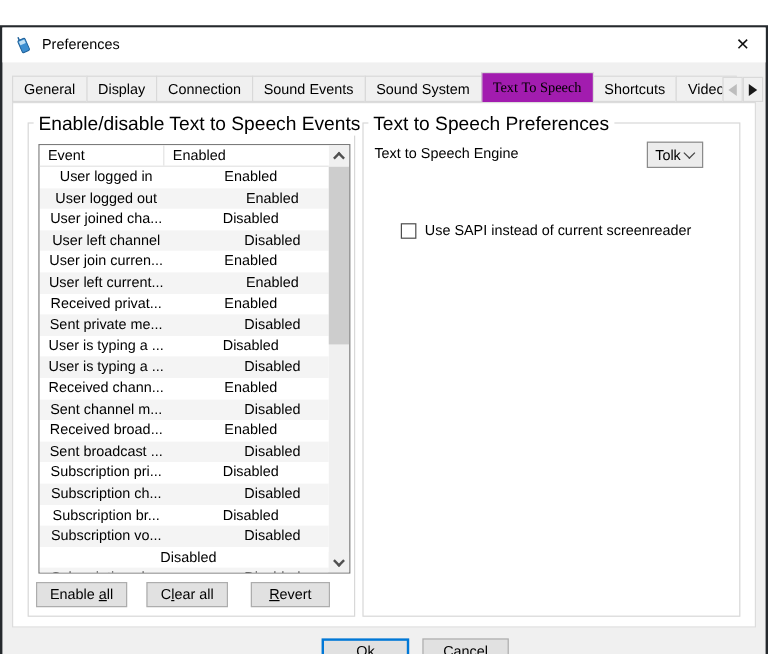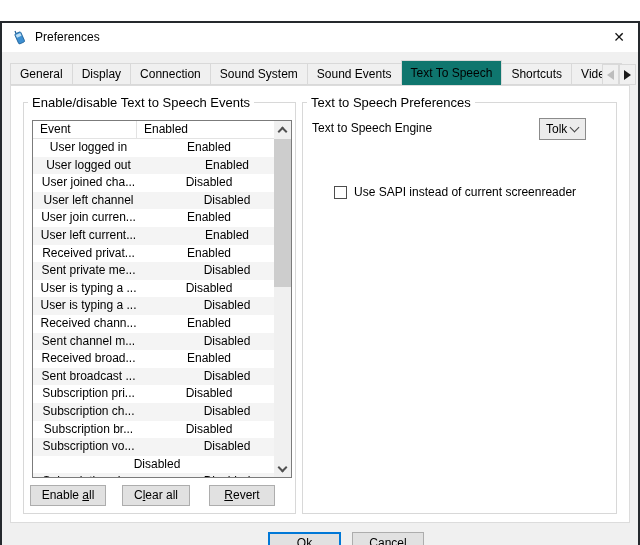--- a/index.html
+++ b/index.html
@@ -15,36 +15,36 @@
   .app-icon { position:absolute; left:9px; top:6px; width:17px; height:17px; }
   .title-text { position:absolute; left:33px; top:0; line-height:29px; font-size:12px; }
   .close-btn { position:absolute; right:2px; top:0; width:34px; height:29px;
     text-align:center; line-height:29px; font-size:14px; color:#111; cursor:default; }
 
   
   .tabstrip { position:absolute; left:8px; top:40px; height:27px; display:flex; align-items:flex-start; }
   .tab { height:22px; line-height:21px; padding:0 9px; background:#f0f0f0;
     border:1px solid #d9d9d9; margin-left:-1px; white-space:nowrap; z-index:1; }
   .tab:first-child { margin-left:0; }
-  .tab.active { height:25px; margin-top:-3px; line-height:25px; background:#0f766e;
-    border-bottom:none; z-index:3; position:relative; }
+  .tab.active { height:25px; margin-top:-3px; line-height:25px; background:#a21caf;
+    border-bottom:none; z-index:3; position:relative;font-family:Liberation Serif, serif; }
   .tab-scrollers { position:absolute; left:600px; top:41px; z-index:4; display:flex; }
   .tab-scroll-btn { width:17px; height:21px; background:#f0f0f0; border:1px solid #d9d9d9;
     display:flex; align-items:center; justify-content:center; }
   .tri { width:0; height:0; border-style:solid; }
   .tri-left  { border-width:5px 7px 5px 0; border-color:transparent #bdbdbd transparent transparent; }
   .tri-right { border-width:5px 0 5px 7px; border-color:transparent transparent transparent #1a1a1a; }
 
   
   .tabpage { position:absolute; left:8px; top:62px; width:620px; height:438px;
     background:#fff; border:1px solid #dcdcdc; z-index:2; }
 
   .groupbox { position:absolute; border:1px solid #d8d8d8; }
   .gb-title { position:absolute; top:-8px; left:4px; background:#fff; padding:0 4px;
-    font-size:13px; white-space:nowrap; }
+    font-size:16px; white-space:nowrap; }
   .gb-left  { left:12px;  top:16px; width:273px; height:412px; }
   .gb-right { left:291px; top:16px; width:315px; height:412px; }
 
   
   .listview { position:absolute; left:8px; top:17px; width:260px; height:358px;
     border:1px solid #7b7b7b; background:#fff; overflow:hidden; }
   .lv-header { position:absolute; left:0; top:0; right:17px; height:18px; display:flex;
     background:#fff; border-bottom:1px solid #e3e3e3; z-index:2; }
   .lv-hcell { line-height:17px; padding-left:7px; }
   .lv-hcell.c1 { width:104px; border-right:1px solid #e3e3e3; }
@@ -108,22 +108,22 @@
       <span class="title-text">Preferences</span>
       <div class="close-btn">
         <span>✕</span>
       </div>
     </div>
 
     <div class="tabstrip">
         <div class="tab">General</div>
         <div class="tab">Display</div>
         <div class="tab">Connection</div>
+        <div class="tab">Sound Events</div>
         <div class="tab">Sound System</div>
-        <div class="tab">Sound Events</div>
         <div class="tab active">Text To Speech</div>
         <div class="tab">Shortcuts</div>
         <div class="tab">Video</div>
       </div>
     <div class="tab-scrollers">
       <div class="tab-scroll-btn">
         <span class="tri tri-left"></span>
       </div>
       <div class="tab-scroll-btn">
         <span class="tri tri-right"></span>

